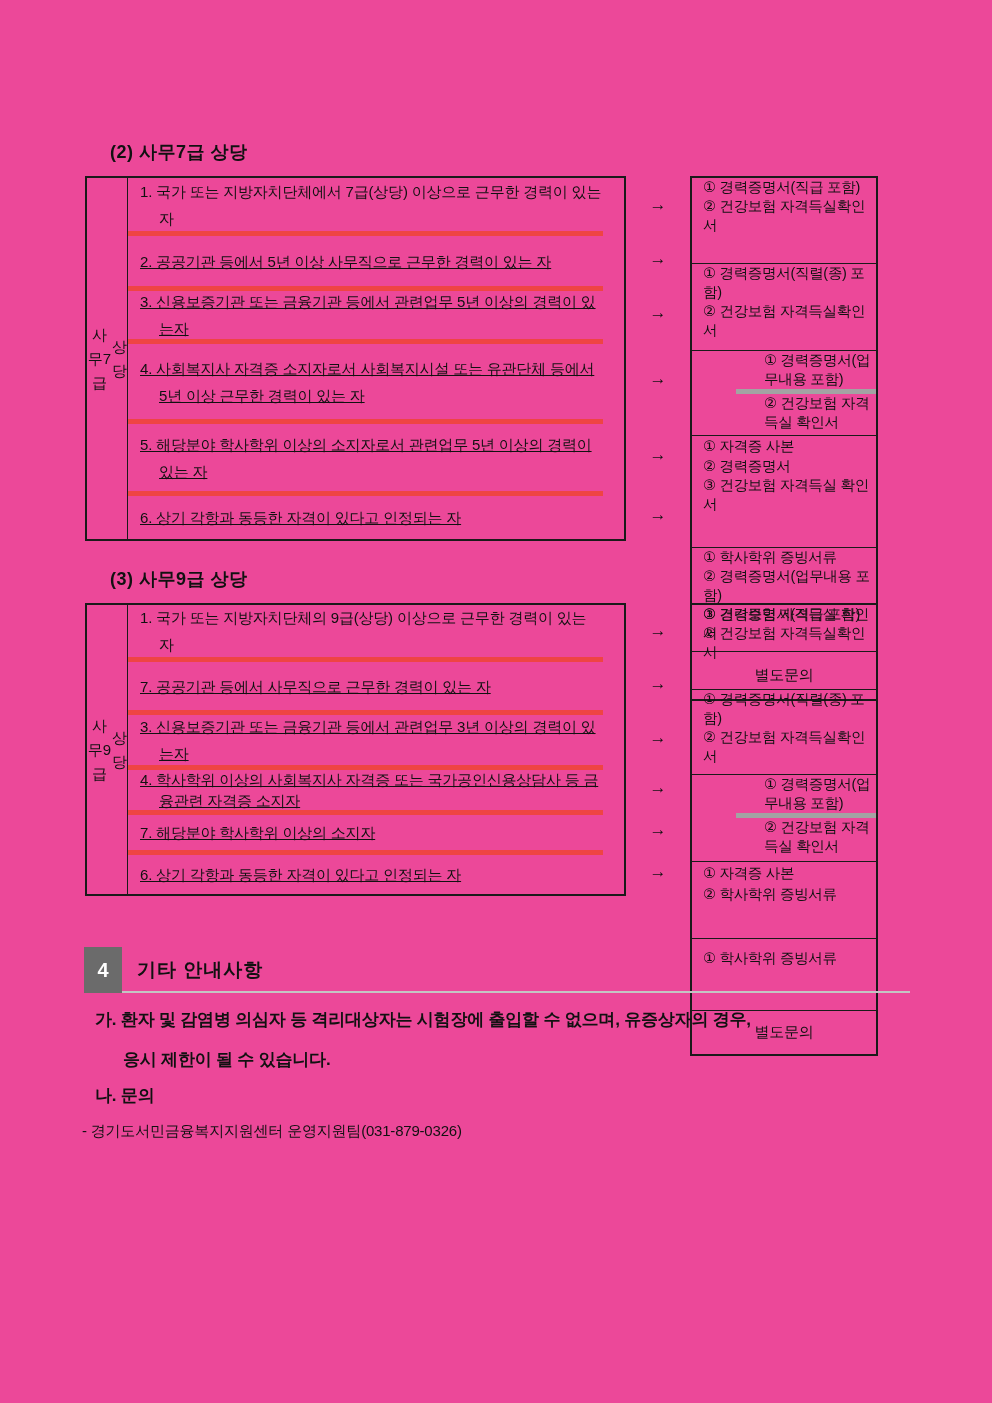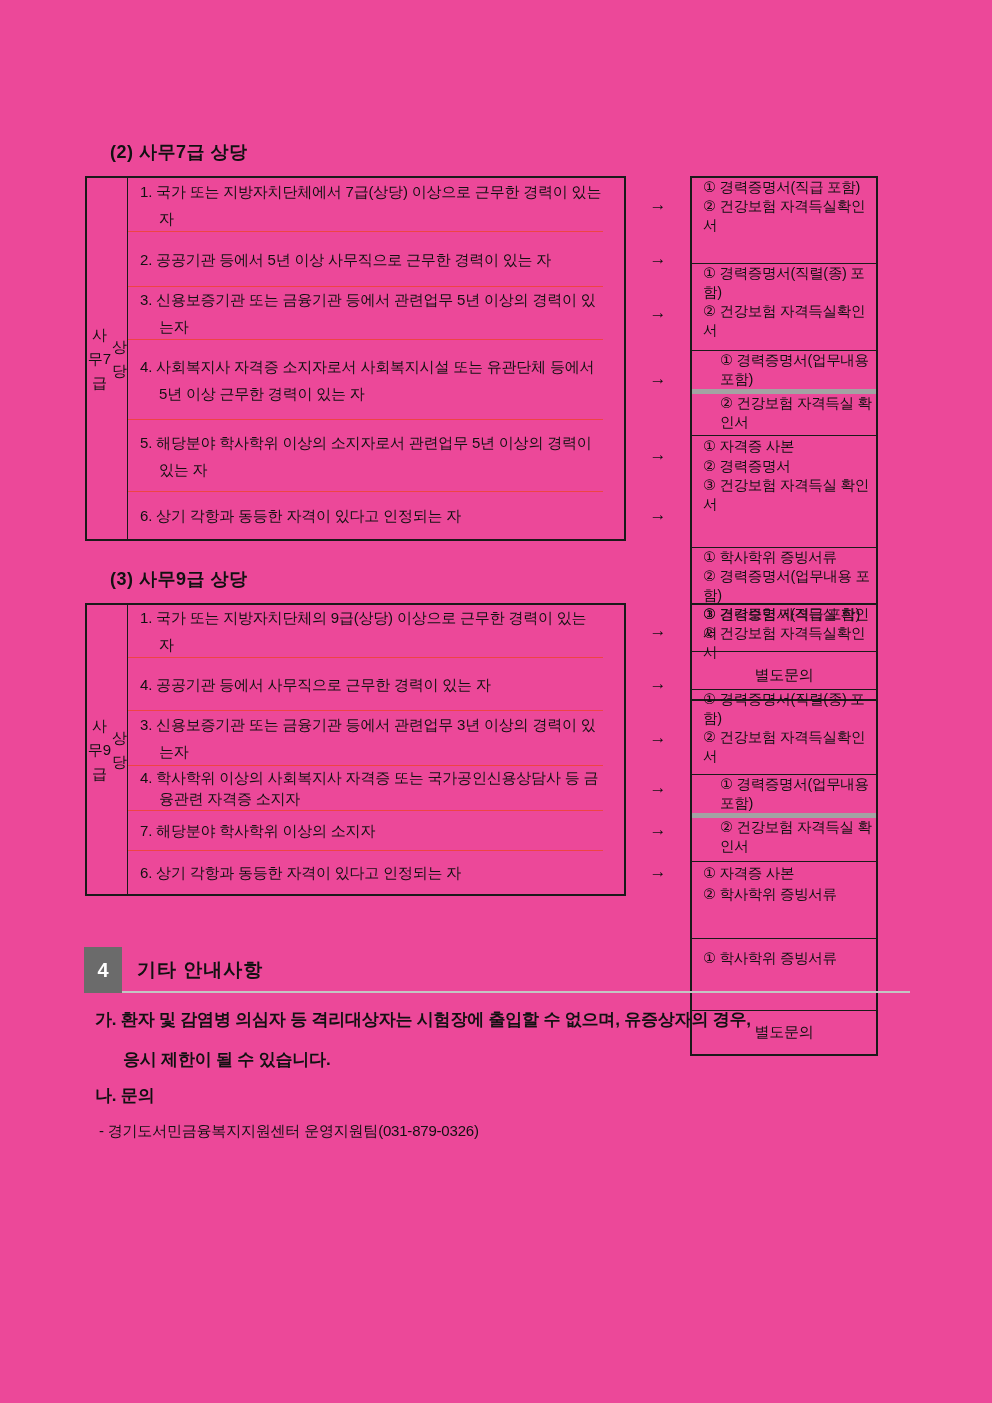--- a/index.html
+++ b/index.html
@@ -16,35 +16,35 @@
   
   .qtable { position:absolute; left:85px; display:flex; align-items:flex-start; }
   .left-block { display:flex; border:2px solid #1a1a1a; width:541px; }
   .label-cell {
     width:41px; border-right:1px solid #1a1a1a;
     display:flex; align-items:center; justify-content:center;
     font-size:15px; line-height:24px; text-align:center;
   }
   .crit-col { display:flex; flex-direction:column; width:475px; }
   .crit-cell { display:flex; align-items:center; }
-  .crit-cell + .crit-cell { border-top:1px solid #ef4444; }
+  .crit-cell + .crit-cell { border-top:5px solid #ef4444;text-decoration:underline; }
   .crit-text {
     padding:0 0 0 31px; text-indent:-19px;
     font-size:15px; line-height:27px; letter-spacing:-0.2px;
   }
   .arrow-col { display:flex; flex-direction:column; width:64px; padding-top:2px; }
   .arrow-cell { display:flex; align-items:center; justify-content:center; font-size:17px; }
   .docs-col { display:flex; flex-direction:column; border:2px solid #1a1a1a; width:188px;gap:32px; }
   .docs-cell {
     display:flex; flex-direction:column; justify-content:space-evenly;
     padding-left:11px; font-size:14.5px; letter-spacing:-0.3px;
   }
   .docs-cell + .docs-cell { border-top:1px solid #1a1a1a; }
   .docs-cell.split { padding:0; justify-content:stretch; }
-  .doc-sub { flex:1; display:flex; align-items:center; padding-left:28px; }
+  .doc-sub { flex:1; display:flex; align-items:center; padding-left:28px;margin-left:44px; }
   .doc-sub + .doc-sub { border-top:5px solid #a3a3a3; }
   .docs-cell.center { padding:0; align-items:center; justify-content:center; font-size:15px; }
   
   .t1 .r1{height:53px} .t1 .r2{height:55px} .t1 .r3{height:53px}
   .t1 .r4{height:80px} .t1 .r5{height:72px} .t1 .r6{height:48px}
   
   .t2 .r1{height:52px} .t2 .r2{height:53px} .t2 .r3{height:55px}
   .t2 .r4{height:45px} .t2 .r5{height:40px} .t2 .r6{height:44px}
   .t2 .r4 .crit-text { line-height:21px; }
   
@@ -157,21 +157,21 @@
     <div class="left-block">
       <div class="label-cell">
         <div>사무9급</div>
         <div>상당</div>
       </div>
       <div class="crit-col">
         <div class="crit-cell r1">
             <div class="crit-text">1. 국가 또는 지방자치단체의 9급(상당) 이상으로 근무한 경력이 있는 자</div>
           </div>
         <div class="crit-cell r2">
-            <div class="crit-text">4. 공공기관 등에서 사무직으로 근무한 경력이 있는 자</div>
+            <div class="crit-text">7. 공공기관 등에서 사무직으로 근무한 경력이 있는 자</div>
           </div>
         <div class="crit-cell r3">
             <div class="crit-text">3. 신용보증기관 또는 금융기관 등에서 관련업무 3년 이상의 경력이 있는자</div>
           </div>
         <div class="crit-cell r4">
             <div class="crit-text">4. 학사학위 이상의 사회복지사 자격증 또는 국가공인신용상담사 등 금융관련 자격증 소지자</div>
           </div>
         <div class="crit-cell r5">
             <div class="crit-text">7. 해당분야 학사학위 이상의 소지자</div>
           </div>
@@ -231,15 +231,15 @@
   </div>
 
   <div class="note-header">
     <div class="badge4">4</div>
     <div class="note-title">기타 안내사항</div>
   </div>
 
   <div class="note-line" style="left:95px; top:1008px;">가. 환자 및 감염병 의심자 등 격리대상자는 시험장에 출입할 수 없으며, 유증상자의 경우,</div>
   <div class="note-line" style="left:123px; top:1048px;text-align:center;">응시 제한이 될 수 있습니다.</div>
   <div class="note-line" style="left:95px; top:1084px;">나. 문의</div>
-  <div class="note-contact" style="left:99px; top:1122px;">- 경기도서민금융복지지원센터 운영지원팀(031-879-0326)</div>
+  <div class="note-contact" style="left:82px; top:1122px;">- 경기도서민금융복지지원센터 운영지원팀(031-879-0326)</div>
 
 </div>
 
 </body></html>

